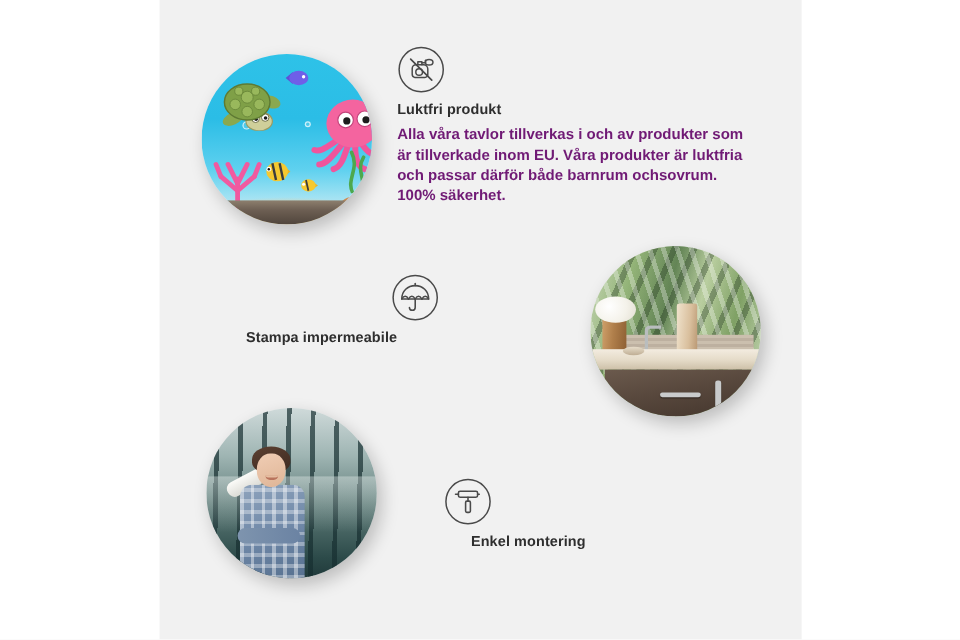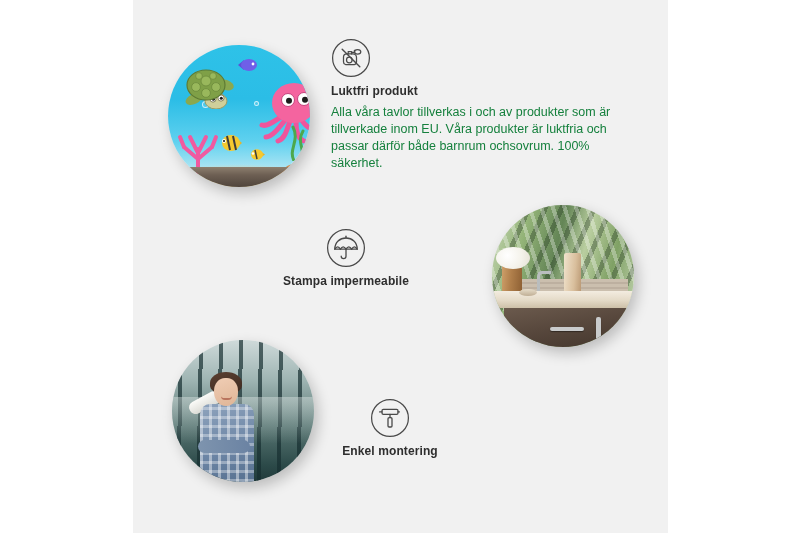--- a/index.html
+++ b/index.html
@@ -209,36 +209,37 @@
   .f-title {
     font-size: 12px;
     font-weight: bold;
     color: #2e2e2e;
     letter-spacing: 0.1px;
     white-space: nowrap;
   }
   .f-body {
     font-size: 12.5px;
     line-height: 17px;
-    color: #15803d;
+    color: #701a75;
+    font-weight: bold;
   }
 
   
   #feature-odour { left: 331px; top: 38px; width: 296px; }
   #feature-odour .f-icon { margin: 0 0 6px 0; }
   #feature-odour .f-title { margin-bottom: 6px; }
 
   
-  #feature-water { left: 205px; top: 228px; width: 282px; text-align: center; }
+  #feature-water { left: 205px; top: 228px; width: 282px; text-align: left; }
   #feature-water .f-icon { margin: 0 auto 6px auto; }
   #feature-water .f-title { margin-bottom: 4px; }
   #feature-water .f-body { white-space: nowrap; }
 
   
-  #feature-mount { left: 292px; top: 398px; width: 196px; text-align: center; }
+  #feature-mount { left: 292px; top: 398px; width: 196px; text-align: right; }
   #feature-mount .f-icon { margin: 0 auto 6px auto; }
   #feature-mount .f-title { margin-bottom: 4px; }
   #feature-mount .f-body { white-space: nowrap; }
 </style>
 </head>
 <body>
 
 <div id="stage">
 
   <div id="panel"></div>

